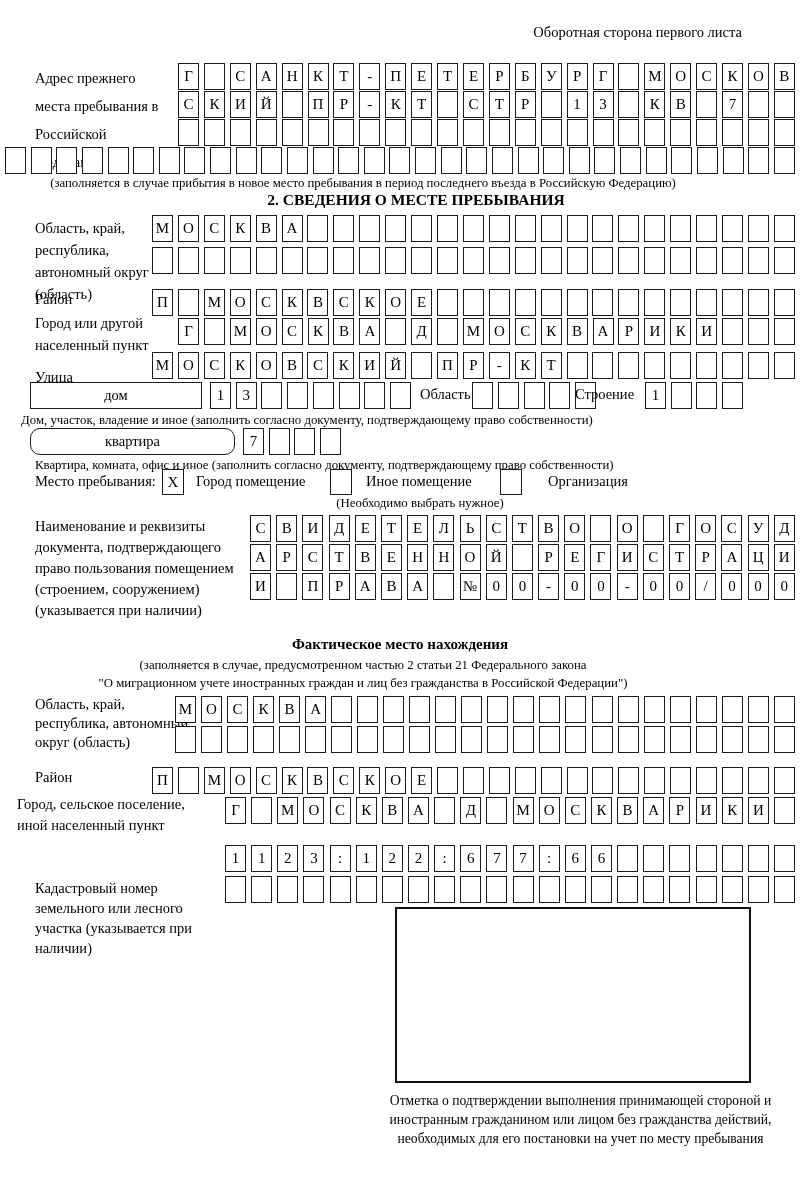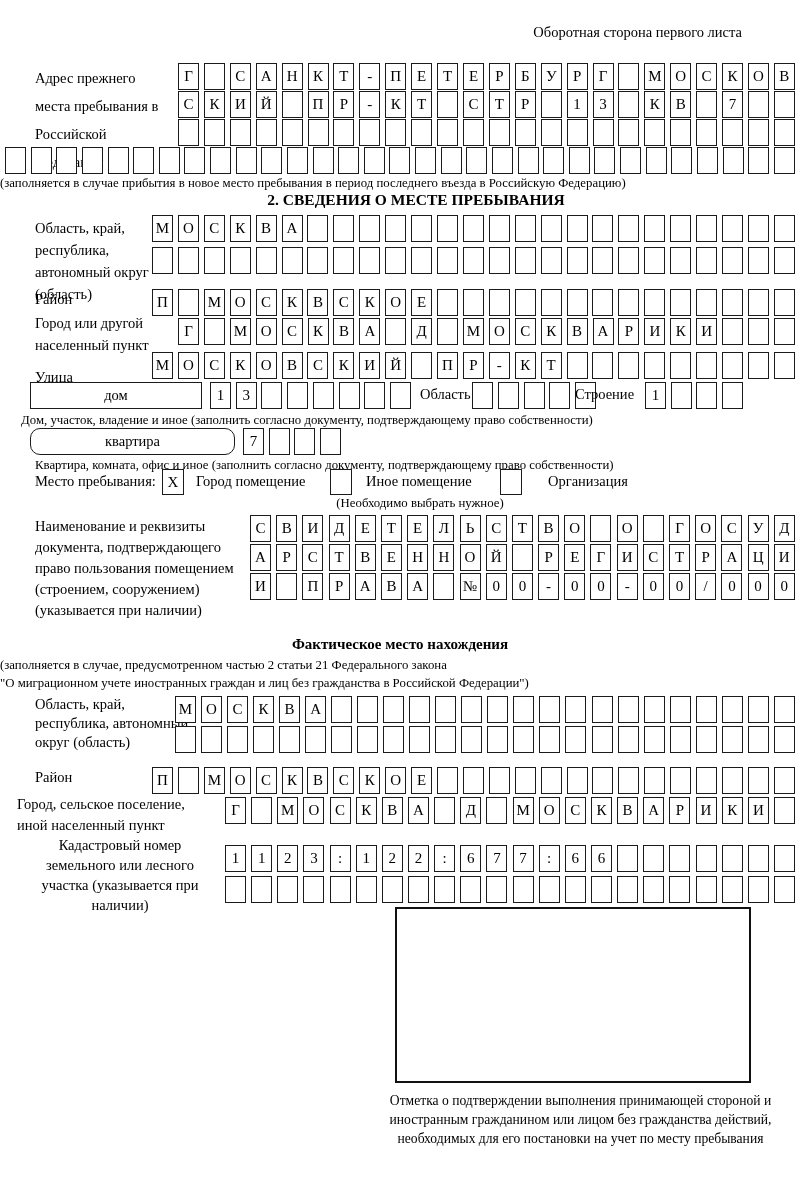--- a/index.html
+++ b/index.html
@@ -5,21 +5,21 @@
   html,body{margin:0;padding:0;}
   body{
     width:800px;height:1180px;position:relative;background:#fff;color:#000;
     font-family:"Liberation Serif","DejaVu Serif",serif;
     overflow:hidden;
   }
   .abs{position:absolute;}
   .lbl{font-size:14.5px;color:#000;}
   .cap{font-size:12.8px;color:#000;}
   .title{font-size:15.5px;font-weight:bold;text-align:center;left:0;width:800px;}
-  .center{text-align:left;left:0;width:726px;}
+  .center{text-align:center;left:0;width:726px;}
   .row{position:absolute;display:flex;justify-content:space-between;}
   .cell{
     flex:0 0 21px;width:21px;height:27px;box-sizing:border-box;
     border:1.5px solid #1b1b1b;background:#fff;
     display:flex;align-items:center;justify-content:center;
     font-size:15px;line-height:1;
   }
   .bigbox{
     position:absolute;box-sizing:border-box;border:1.5px solid #1b1b1b;height:27px;
     display:flex;align-items:center;justify-content:center;font-size:14.5px;background:#fff;
@@ -518,21 +518,21 @@
     <span class="cell">К</span>
     <span class="cell">В</span>
     <span class="cell">А</span>
     <span class="cell">Р</span>
     <span class="cell">И</span>
     <span class="cell">К</span>
     <span class="cell">И</span>
     <span class="cell"></span>
   </div>
 
-<div class="abs lbl" style="top:835px;left:35px;width:170px;line-height:20px;text-align:center;">Кадастровый номер земельного или лесного участка (указывается при наличии)</div>
+<div class="abs lbl" style="top:878px;left:35px;width:170px;line-height:20px;">Кадастровый номер земельного или лесного участка (указывается при наличии)</div>
 <div class="row" style="top:845px;left:225px;width:570px;">
     <span class="cell">1</span>
     <span class="cell">1</span>
     <span class="cell">2</span>
     <span class="cell">3</span>
     <span class="cell">:</span>
     <span class="cell">1</span>
     <span class="cell">2</span>
     <span class="cell">2</span>
     <span class="cell">:</span>

